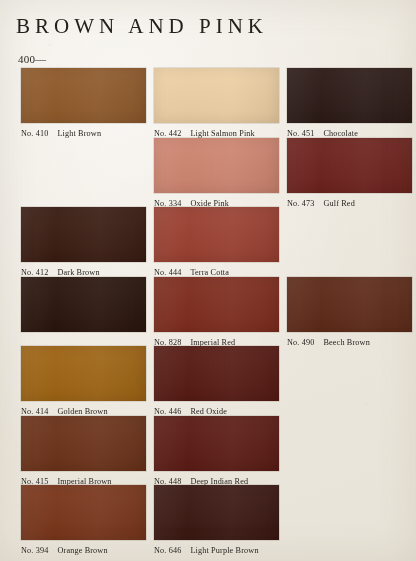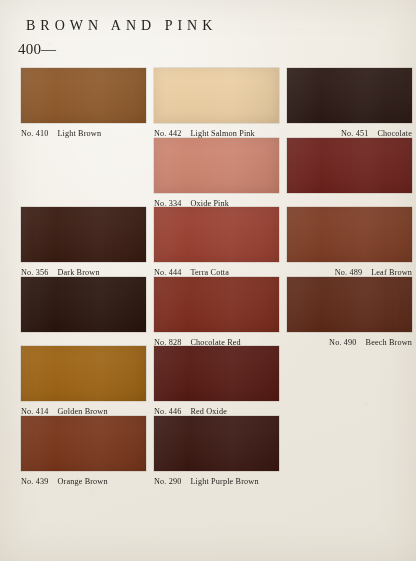--- a/index.html
+++ b/index.html
@@ -41,34 +41,34 @@
 
   
   #header {
     position: absolute;
     left: 0;
     top: 0;
     width: 416px;
   }
   #page-title {
     position: absolute;
-    left: 26px;
+    left: 16px;
     top: 14px;
-    font-size: 14px;
+    font-size: 21px;
     line-height: 24px;
     letter-spacing: 5.0px;
     color: #23201D;
     white-space: nowrap;
     font-weight: 400;
   }
   #page-number {
     position: absolute;
     left: 18px;
-    top: 42px;
-    font-size: 15px;
+    top: 52px;
+    font-size: 11px;
     line-height: 15px;
     letter-spacing: 0.2px;
     color: #2A2724;
   }
 
   
   #swatch-grid {
     position: absolute;
     left: 0;
     top: 68px;
@@ -78,21 +78,21 @@
     position: relative;
     height: 69.5px;
   }
   .swatch-cell {
     position: absolute;
     top: 0;
     width: 125px;
   }
   .swatch-cell.col-0 { left: 21px; }
   .swatch-cell.col-1 { left: 154px; text-decoration: underline; }
-  .swatch-cell.col-2 { left: 287px; text-align: right; }
+  .swatch-cell.col-2 { left: 287px; }
 
   .swatch-chip {
     width: 125px;
     height: 55px;
     box-shadow:
       0 0 0 0.5px rgba(90,70,50,0.28),
       inset 0 0 14px rgba(0,0,0,0.10);
     position: relative;
     overflow: hidden;
   }
@@ -158,67 +158,75 @@
           <div class="swatch-label"><span class="swatch-code">No. 451</span><span class="swatch-name">Chocolate</span></div>
         </div>
       </div>
       <div class="swatch-row">
         <div class="swatch-cell col-1">
           <div class="swatch-chip" style="background: rgb(206, 133, 112);"></div>
           <div class="swatch-label"><span class="swatch-code">No. 334</span><span class="swatch-name">Oxide Pink</span></div>
         </div>
         <div class="swatch-cell col-2">
           <div class="swatch-chip" style="background: rgb(110, 34, 29);"></div>
+          <div class="swatch-label"><span class="swatch-code">No. 473</span><span class="swatch-name">Gulf Red</span></div>
         </div>
       </div>
       <div class="swatch-row">
         <div class="swatch-cell col-0">
           <div class="swatch-chip" style="background: rgb(58, 28, 18);"></div>
-          <div class="swatch-label"><span class="swatch-code">No. 356</span><span class="swatch-name">Dark Brown</span></div>
+          <div class="swatch-label"><span class="swatch-code">No. 412</span><span class="swatch-name">Dark Brown</span></div>
         </div>
         <div class="swatch-cell col-1">
           <div class="swatch-chip" style="background: rgb(154, 64, 49);"></div>
           <div class="swatch-label"><span class="swatch-code">No. 444</span><span class="swatch-name">Terra Cotta</span></div>
         </div>
-        <div class="swatch-cell col-2">
-          <div class="swatch-chip" style="background: rgb(126, 61, 37);"></div>
-          <div class="swatch-label"><span class="swatch-code">No. 489</span><span class="swatch-name">Leaf Brown</span></div>
-        </div>
       </div>
       <div class="swatch-row">
         <div class="swatch-cell col-0">
           <div class="swatch-chip" style="background: rgb(42, 21, 13);"></div>
         </div>
         <div class="swatch-cell col-1">
           <div class="swatch-chip" style="background: rgb(126, 45, 30);"></div>
-          <div class="swatch-label"><span class="swatch-code">No. 828</span><span class="swatch-name">Chocolate Red</span></div>
+          <div class="swatch-label"><span class="swatch-code">No. 828</span><span class="swatch-name">Imperial Red</span></div>
         </div>
         <div class="swatch-cell col-2">
           <div class="swatch-chip" style="background: rgb(94, 42, 24);"></div>
           <div class="swatch-label"><span class="swatch-code">No. 490</span><span class="swatch-name">Beech Brown</span></div>
         </div>
       </div>
       <div class="swatch-row">
         <div class="swatch-cell col-0">
           <div class="swatch-chip" style="background: rgb(158, 100, 20);"></div>
           <div class="swatch-label"><span class="swatch-code">No. 414</span><span class="swatch-name">Golden Brown</span></div>
         </div>
         <div class="swatch-cell col-1">
           <div class="swatch-chip" style="background: rgb(87, 27, 20);"></div>
           <div class="swatch-label"><span class="swatch-code">No. 446</span><span class="swatch-name">Red Oxide</span></div>
         </div>
         <div class="swatch-cell col-2 empty"></div>
       </div>
       <div class="swatch-row">
         <div class="swatch-cell col-0">
+          <div class="swatch-chip" style="background: rgb(107, 50, 25);"></div>
+          <div class="swatch-label"><span class="swatch-code">No. 415</span><span class="swatch-name">Imperial Brown</span></div>
+        </div>
+        <div class="swatch-cell col-1">
+          <div class="swatch-chip" style="background: rgb(92, 28, 21);"></div>
+          <div class="swatch-label"><span class="swatch-code">No. 448</span><span class="swatch-name">Deep Indian Red</span></div>
+        </div>
+        <div class="swatch-cell col-2 empty"></div>
+      </div>
+      <div class="swatch-row">
+        <div class="swatch-cell col-0">
           <div class="swatch-chip" style="background: rgb(121, 54, 27);"></div>
-          <div class="swatch-label"><span class="swatch-code">No. 439</span><span class="swatch-name">Orange Brown</span></div>
+          <div class="swatch-label"><span class="swatch-code">No. 394</span><span class="swatch-name">Orange Brown</span></div>
         </div>
         <div class="swatch-cell col-1">
           <div class="swatch-chip" style="background: rgb(59, 24, 18);"></div>
-          <div class="swatch-label"><span class="swatch-code">No. 290</span><span class="swatch-name">Light Purple Brown</span></div>
+          <div class="swatch-label"><span class="swatch-code">No. 646</span><span class="swatch-name">Light Purple Brown</span></div>
         </div>
         <div class="swatch-cell col-2 empty"></div>
       </div>
     </div>
 
   <div id="vignette"></div>
 </div>
 
 </body></html>

